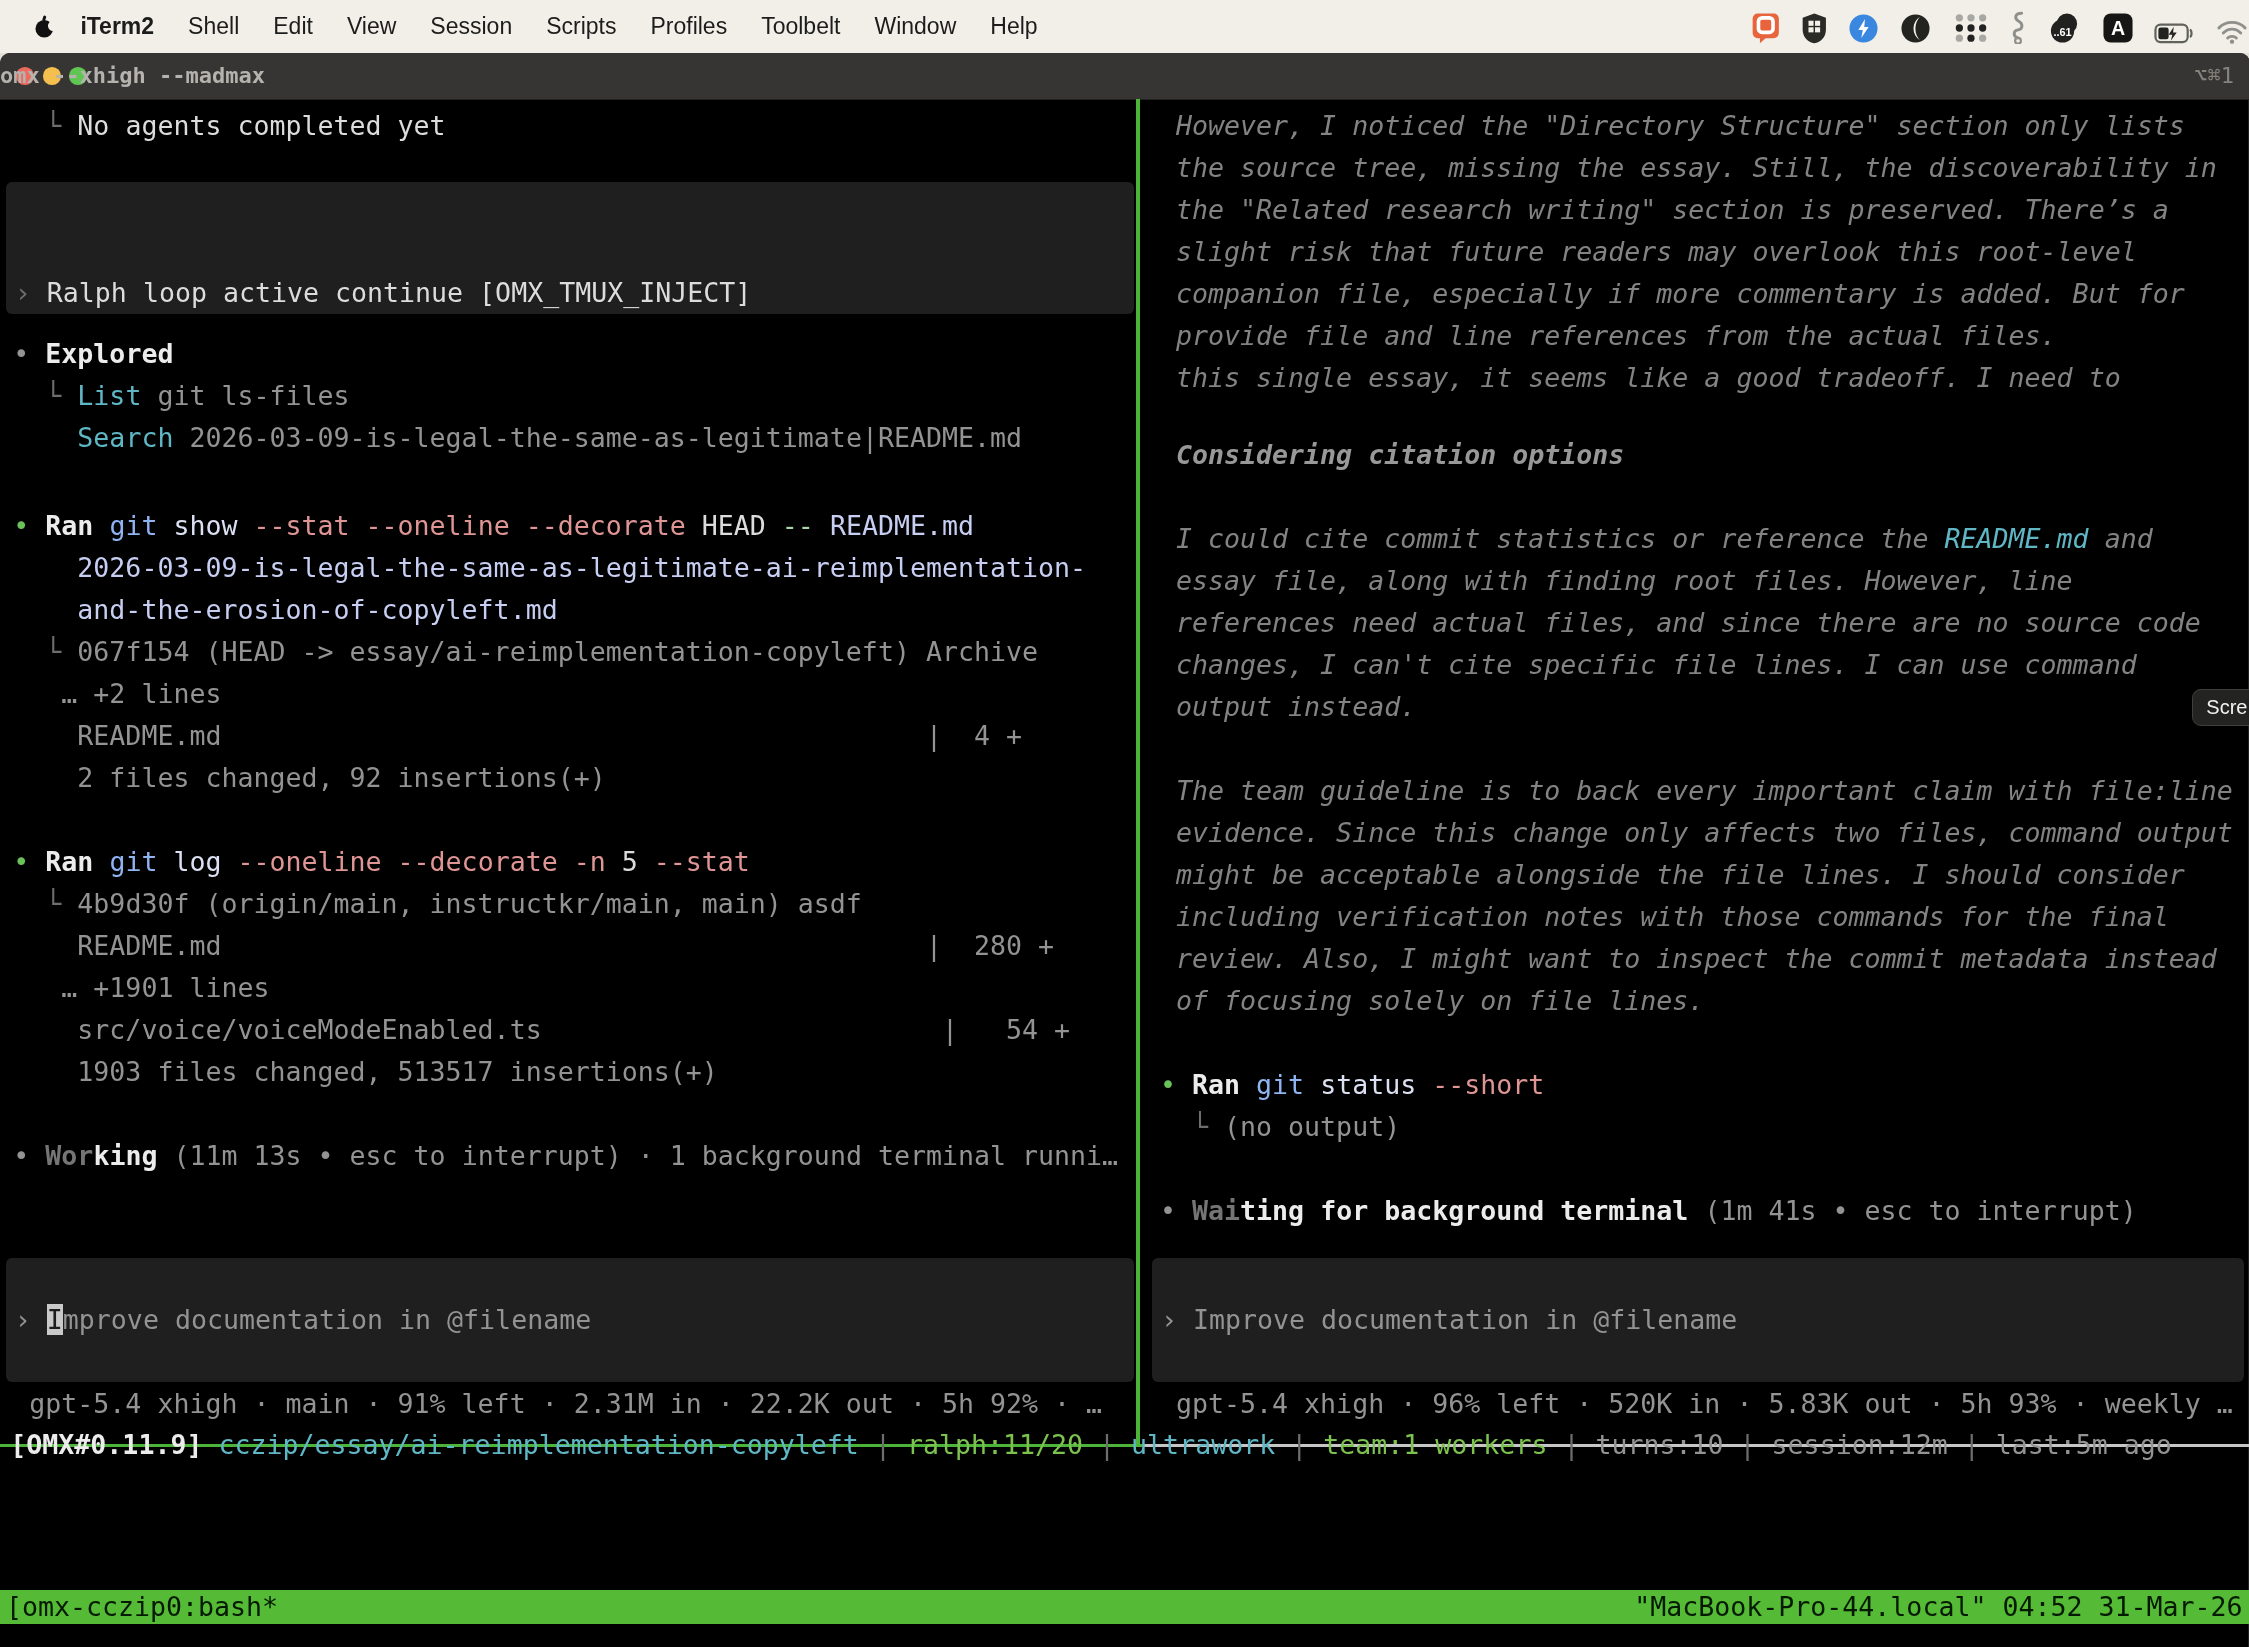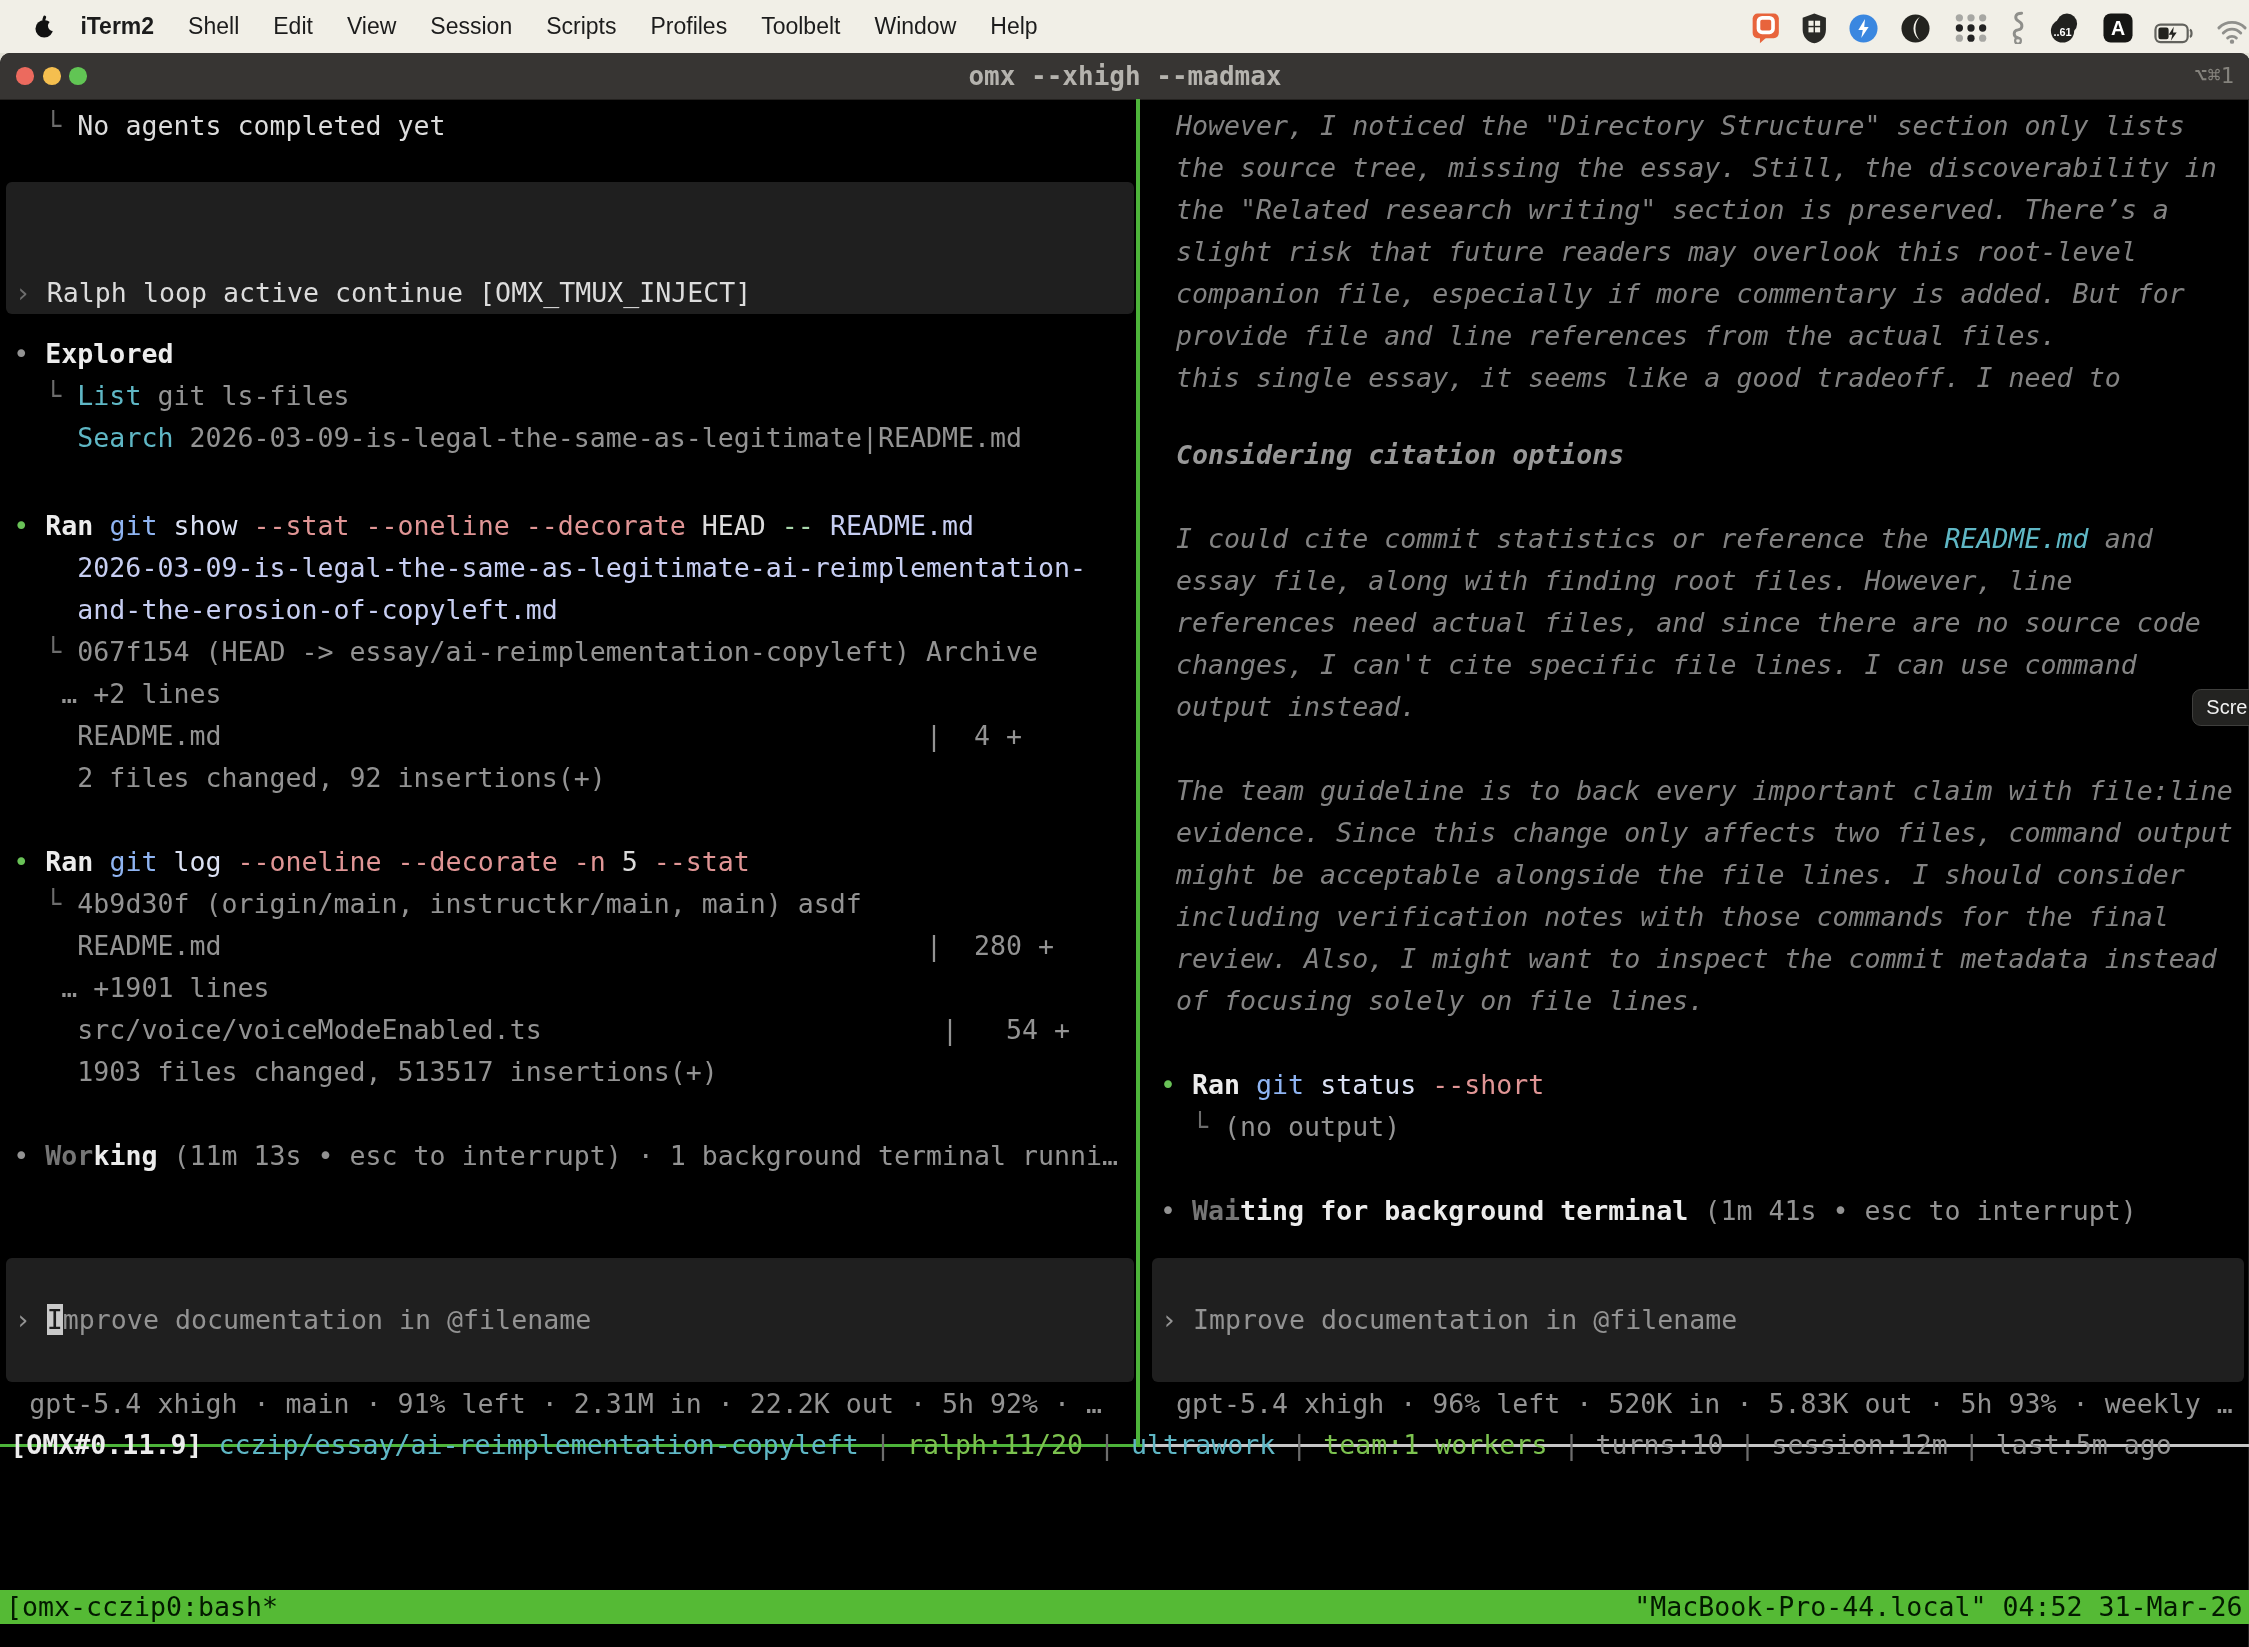--- a/index.html
+++ b/index.html
@@ -18,22 +18,22 @@
 
   
   .window{position:absolute;left:0;top:53px;width:2250px;height:1594px;background:#000;
           border-radius:10.3px 10.3px 0 0;overflow:hidden;box-shadow:inset -1.5px 0 0 rgba(255,255,255,.28);}
   .titlebar{position:absolute;left:0;top:0;width:100%;height:46px;background:#373533;
             border-bottom:0.7px solid #242220;}
   .tl-btn{position:absolute;top:14px;width:17.7px;height:17.7px;border-radius:50%;}
   .tl-red{left:16px;background:#ec6a5e;}
   .tl-yellow{left:43px;background:#f5bf4f;}
   .tl-green{left:69px;background:#61c554;}
-  .win-title{position:absolute;left:0;right:0;top:0;height:58px;line-height:46px;text-align:center;
-             font-size:26px;color:#b5b3ae;font-weight:700;}
+  .win-title{position:absolute;left:0;right:0;top:0;height:58px;line-height:46px;text-align:left;
+             font-size:22px;color:#b5b3ae;font-weight:700;}
   .win-shortcut{position:absolute;right:16px;top:0;height:46px;line-height:46px;font-size:22px;color:#85837d;}
 
   
   .tl{height:42px;line-height:42px;white-space:pre;font-size:26.6px;color:#939393;}
   .it span{font-style:italic;}
   .it .c-fg{color:#838383;}
   .itb span{font-style:italic;font-weight:700;color:#989898;}
   .c-fg{color:#939393;}
   .c-dim{color:#6d6d6d;}
   .c-dimb{color:#757575;font-weight:700;}

